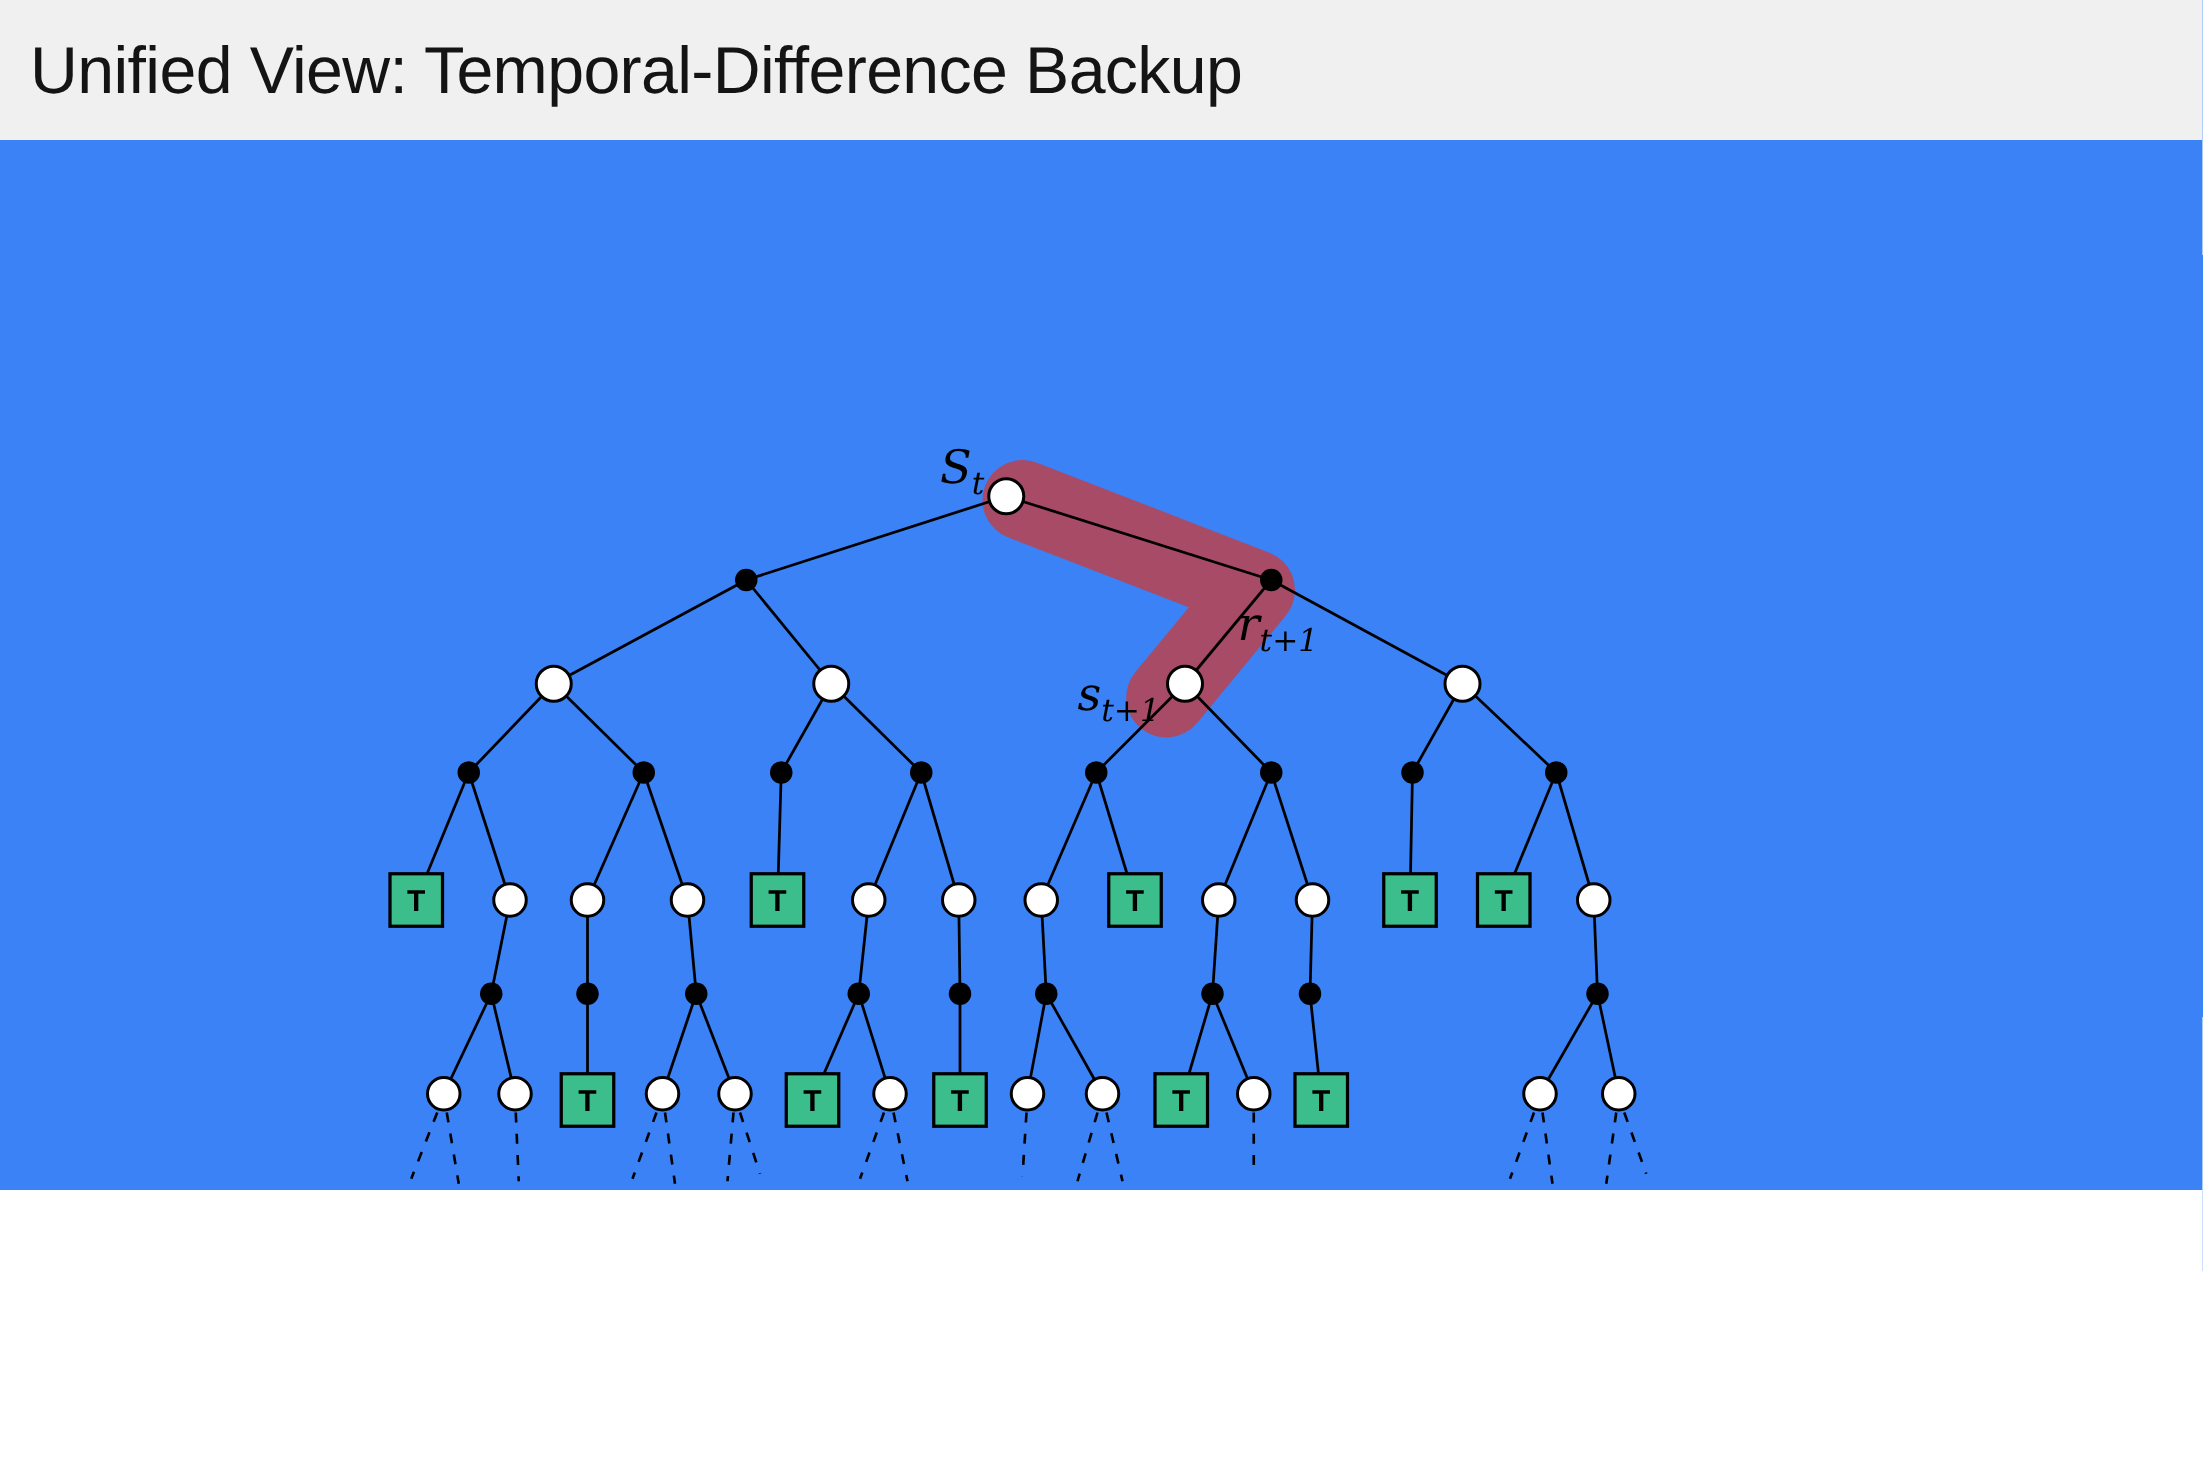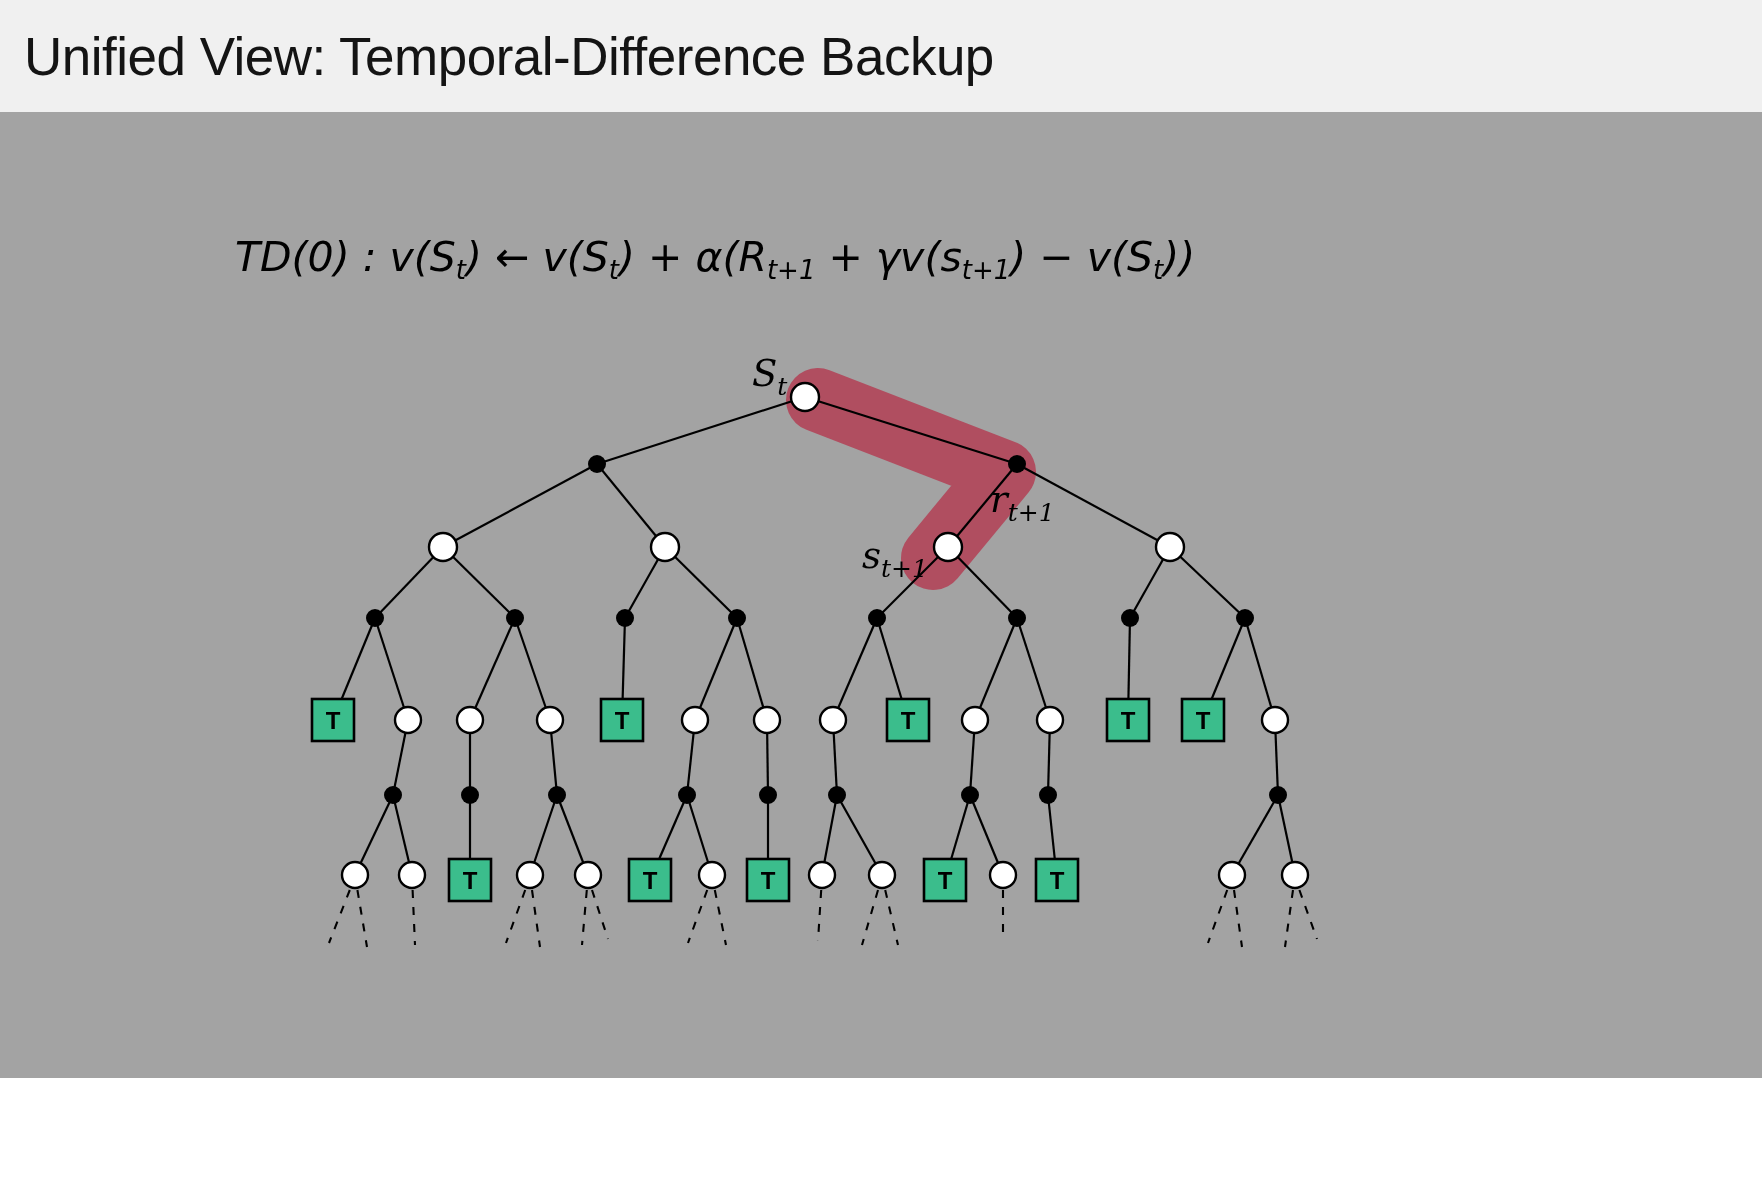--- a/index.html
+++ b/index.html
@@ -1,18 +1,18 @@
 <!DOCTYPE html>
 <html><head>
 <meta charset="utf-8">
 <style>
   * { margin:0; padding:0; box-sizing:border-box; }
   html, body { width:1762px; height:1182px; background:#ffffff; }
   body { font-family:"Liberation Sans", sans-serif; }
-  .slide { position:relative; width:1762px; height:1078px; background:#a3a3a3; overflow:hidden; }
+  .slide { position:relative; width:1762px; height:952px; background:#3b82f6; overflow:hidden; }
   .titlebar {
     position:absolute; top:0; left:0; width:1762px; height:112px;
     background:#f0f0f0; display:flex; align-items:center; padding:0 24px;
   }
   .title {
     font-size:53px; font-weight:normal; color:#141414; letter-spacing:-0.5px;
     font-family:"Liberation Sans", sans-serif; white-space:nowrap;
   }
   .formula {
     position:absolute; top:233px; left:235px;
@@ -24,21 +24,20 @@
 </style>
 </head>
 <body>
 
 <div class="slide">
 
   <header class="titlebar">
     <h1 class="title">Unified View: Temporal-Difference Backup</h1>
   </header>
 
-  <div class="formula"><span>TD(0) : v(S</span><span class="f-sub">t</span><span>) ← v(S</span><span class="f-sub">t</span><span>) + α(R</span><span class="f-sub">t+1</span><span> + γv(s</span><span class="f-sub">t+1</span><span>) − v(S</span><span class="f-sub">t</span><span>))</span></div>
 
   <svg class="tree" width="1762" height="1182" viewBox="0 0 1762 1182" xmlns="http://www.w3.org/2000/svg">
       <polyline points="818,400 1004,472 933,558" fill="none" stroke="#b1465a" stroke-width="64" stroke-linecap="round" stroke-linejoin="round" opacity="0.92"></polyline>
       <line x1="805" y1="397" x2="597" y2="464" stroke="#000000" stroke-width="2.2"></line>
       <line x1="805" y1="397" x2="1017" y2="464" stroke="#000000" stroke-width="2.2"></line>
       <line x1="597" y1="464" x2="443" y2="547" stroke="#000000" stroke-width="2.2"></line>
       <line x1="597" y1="464" x2="665" y2="547" stroke="#000000" stroke-width="2.2"></line>
       <line x1="1017" y1="464" x2="948" y2="547" stroke="#000000" stroke-width="2.2"></line>
       <line x1="1017" y1="464" x2="1170" y2="547" stroke="#000000" stroke-width="2.2"></line>
       <line x1="443" y1="547" x2="375" y2="618" stroke="#000000" stroke-width="2.2"></line>

